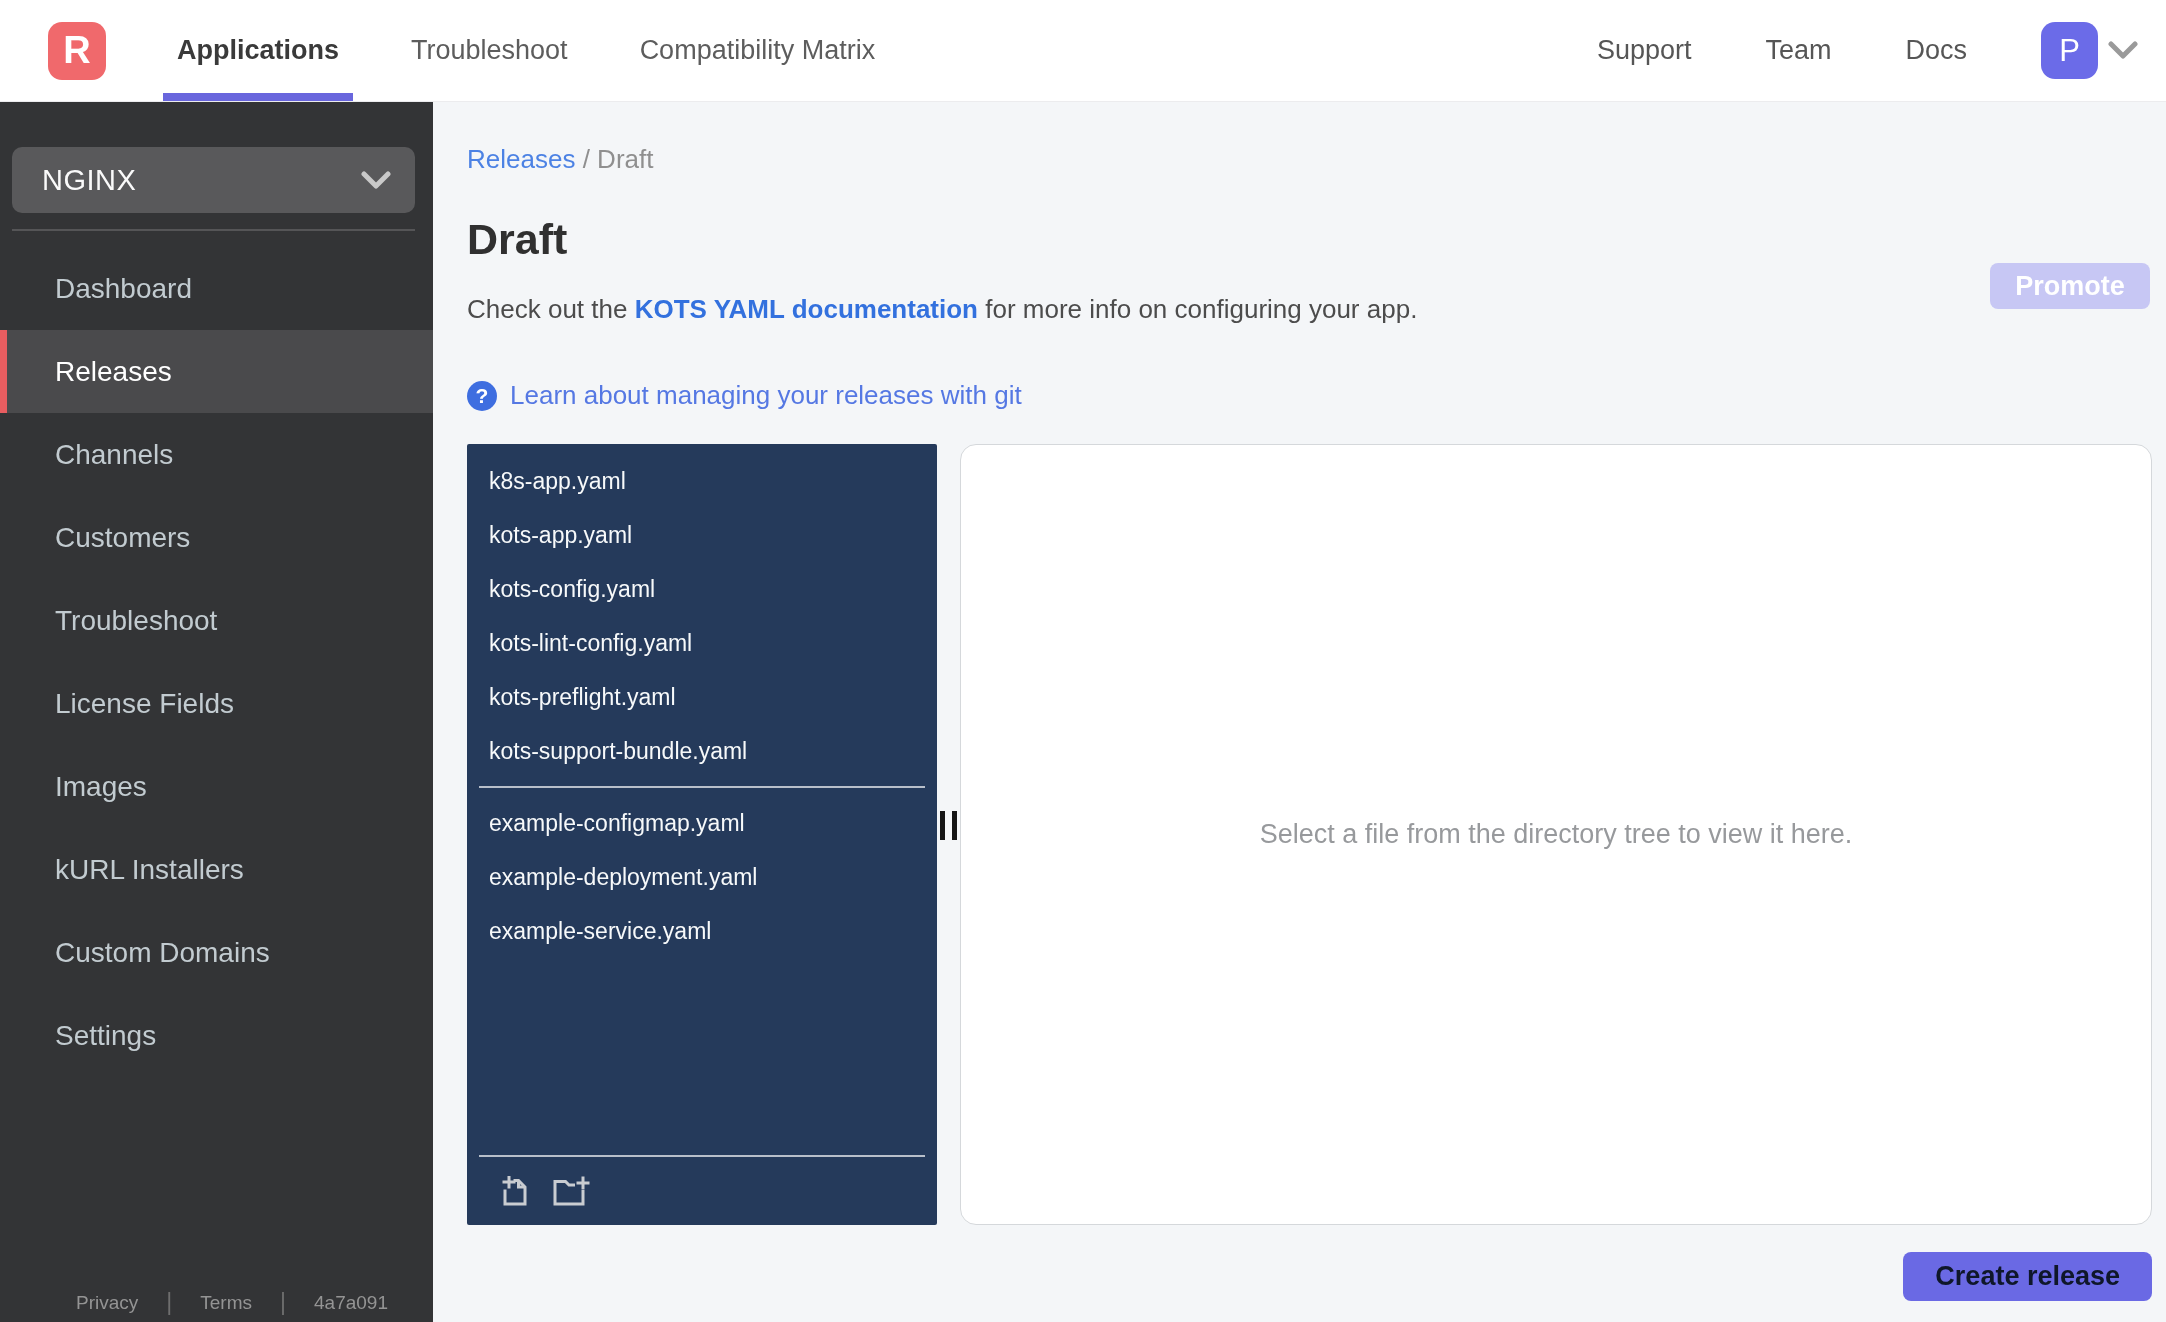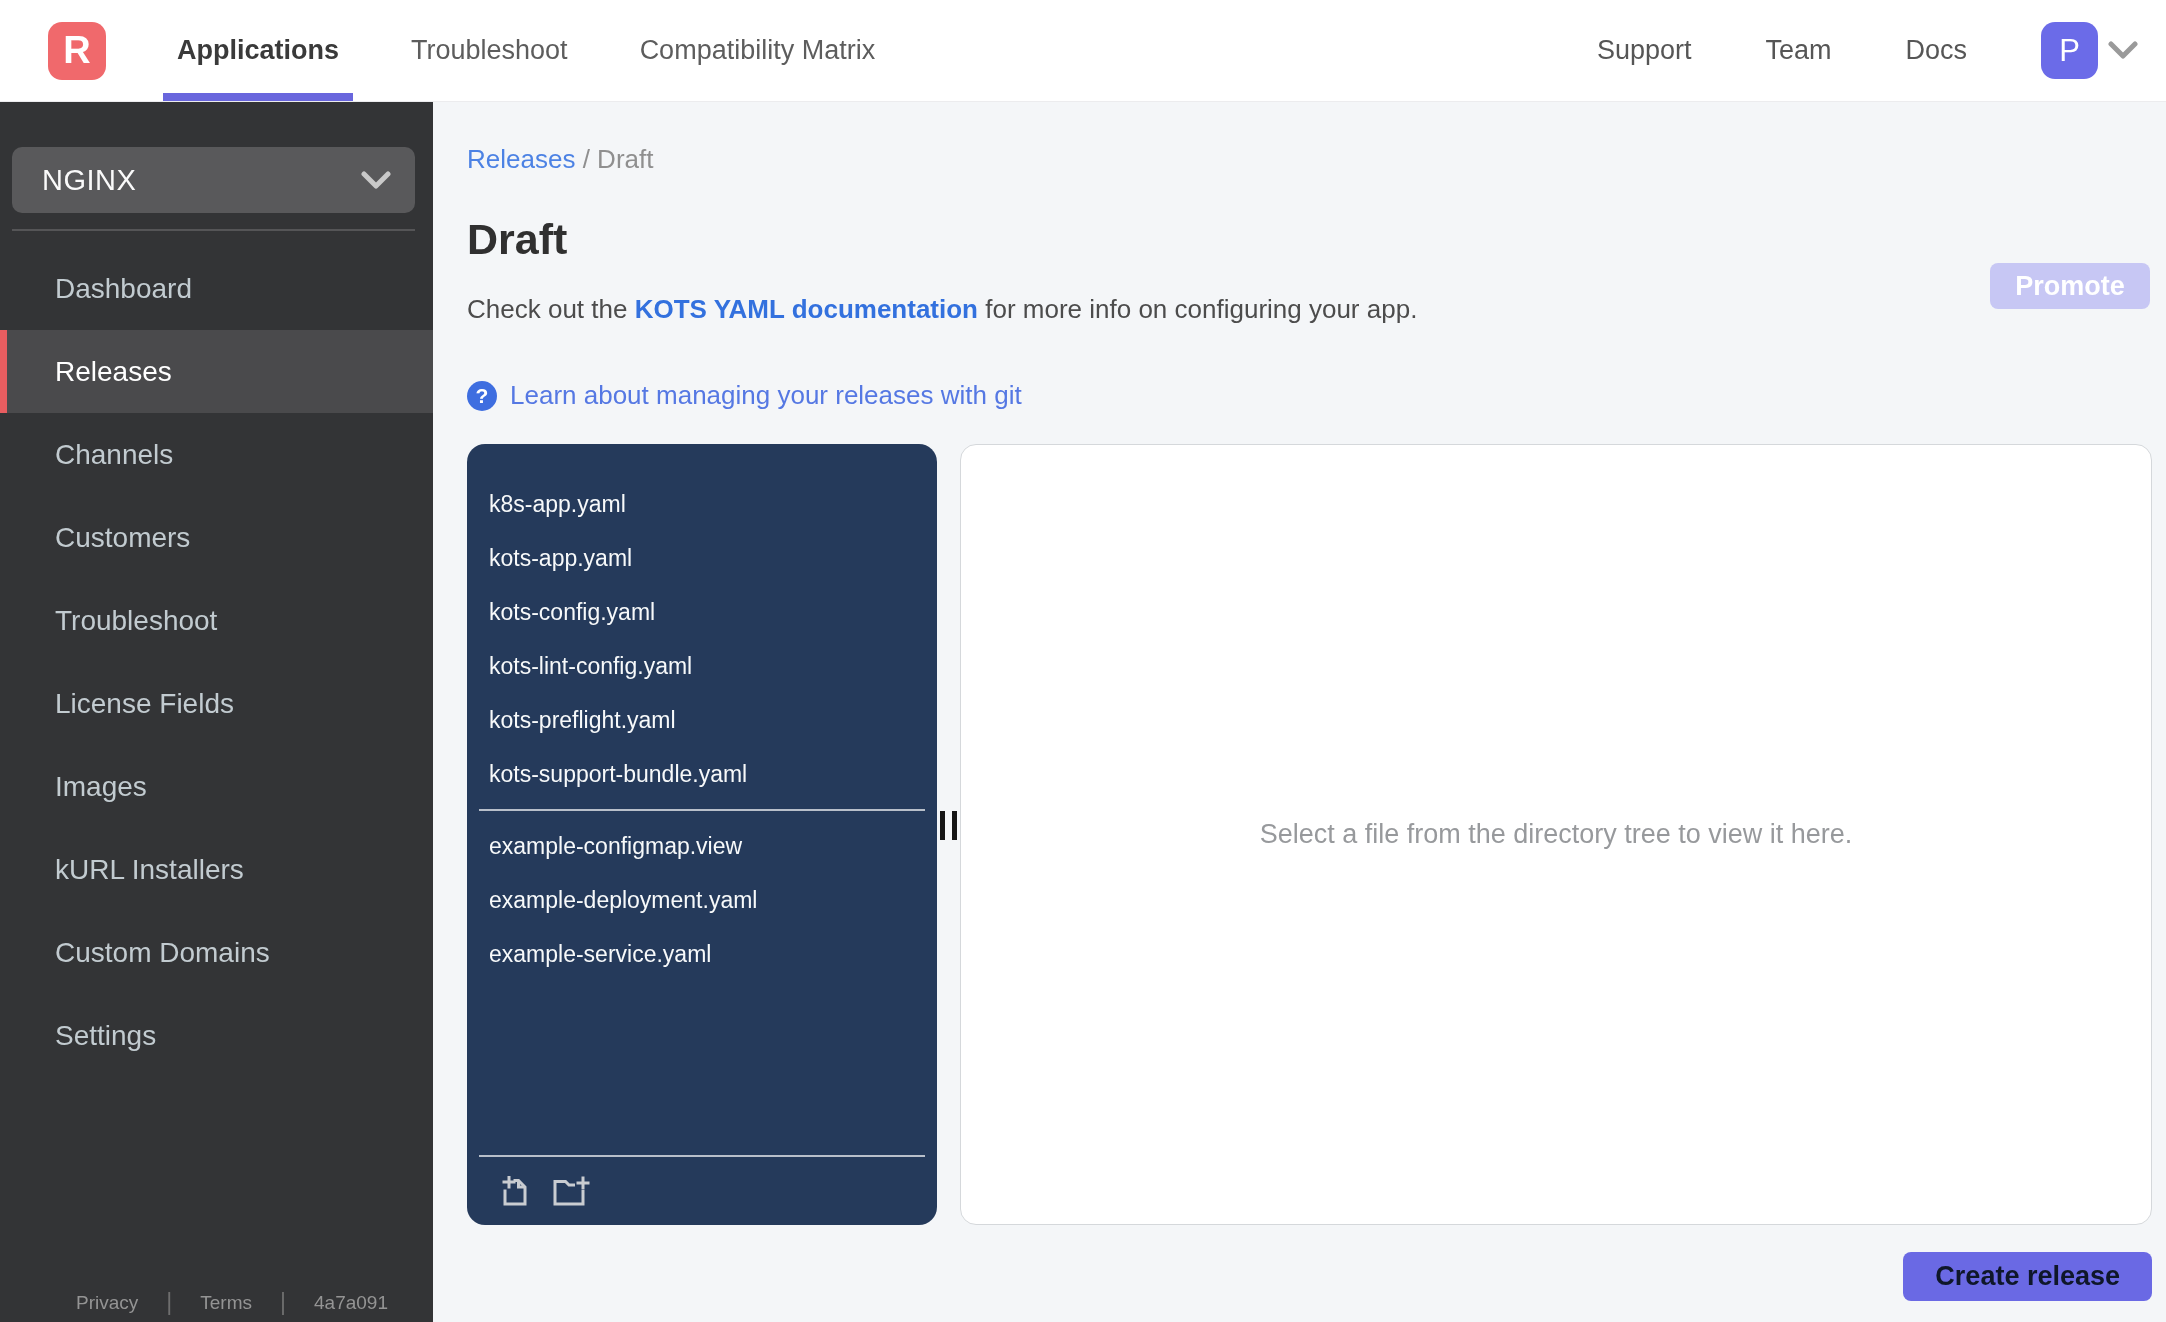--- a/index.html
+++ b/index.html
@@ -78,22 +78,22 @@
   }
   .git-row { margin-top:56px; display:flex; align-items:center; gap:13px; }
   .q-circle {
     width:30px; height:30px; border-radius:50%; background:#3e6ee0; color:#fff;
     font-size:21px; font-weight:700; display:flex; align-items:center; justify-content:center; flex-shrink:0;
   }
   .git-link { font-size:26px; color:#5578e3; cursor:pointer; }
 
   .workspace { margin-top:33px; display:flex; height:781px; }
   .file-tree {
-    width:470px; flex-shrink:0; background:#253a5b; border-radius:18px;
-    padding-top:33px; position:relative; color:#f7f9fa;
+    width:470px; flex-shrink:0; background:#253a5b; border-radius:2px;
+    padding-top:10px; position:relative; color:#f7f9fa;
   }
   .file-row { height:54px; display:flex; align-items:center; padding-left:22px; font-size:23px; cursor:pointer; }
   .tree-divider { margin:8px 12px; border:none; border-top:2px solid rgba(255,255,255,.68); }
   .tree-bottom {
     position:absolute; left:12px; right:12px; bottom:0; height:70px;
     border-top:2px solid rgba(255,255,255,.68);
     display:flex; align-items:center; gap:24px; padding-left:22px; color:#c9ccd1;
   }
   .tree-icon { display:flex; cursor:pointer; color:#c9ccd1; }
 
@@ -227,21 +227,21 @@
     <div class="workspace">
 
       <div class="file-tree">
         <div class="file-row">k8s-app.yaml</div>
         <div class="file-row">kots-app.yaml</div>
         <div class="file-row">kots-config.yaml</div>
         <div class="file-row">kots-lint-config.yaml</div>
         <div class="file-row">kots-preflight.yaml</div>
         <div class="file-row">kots-support-bundle.yaml</div>
         <hr class="tree-divider">
-        <div class="file-row">example-configmap.view</div>
+        <div class="file-row">example-configmap.yaml</div>
         <div class="file-row">example-deployment.yaml</div>
         <div class="file-row">example-service.yaml</div>
 
         <div class="tree-bottom">
           <span class="tree-icon">
             <svg width="27" height="31" viewBox="0 0 27 31" fill="none" stroke="currentColor" stroke-width="3">
               <path d="M12.5 4.5 H17.5 L24 11 V28 H4 V13.5"></path>
               <path d="M17.5 4.5 V11 H24"></path>
               <path d="M8 1 V11 M3 6 H13" stroke-linecap="square"></path>
             </svg>

